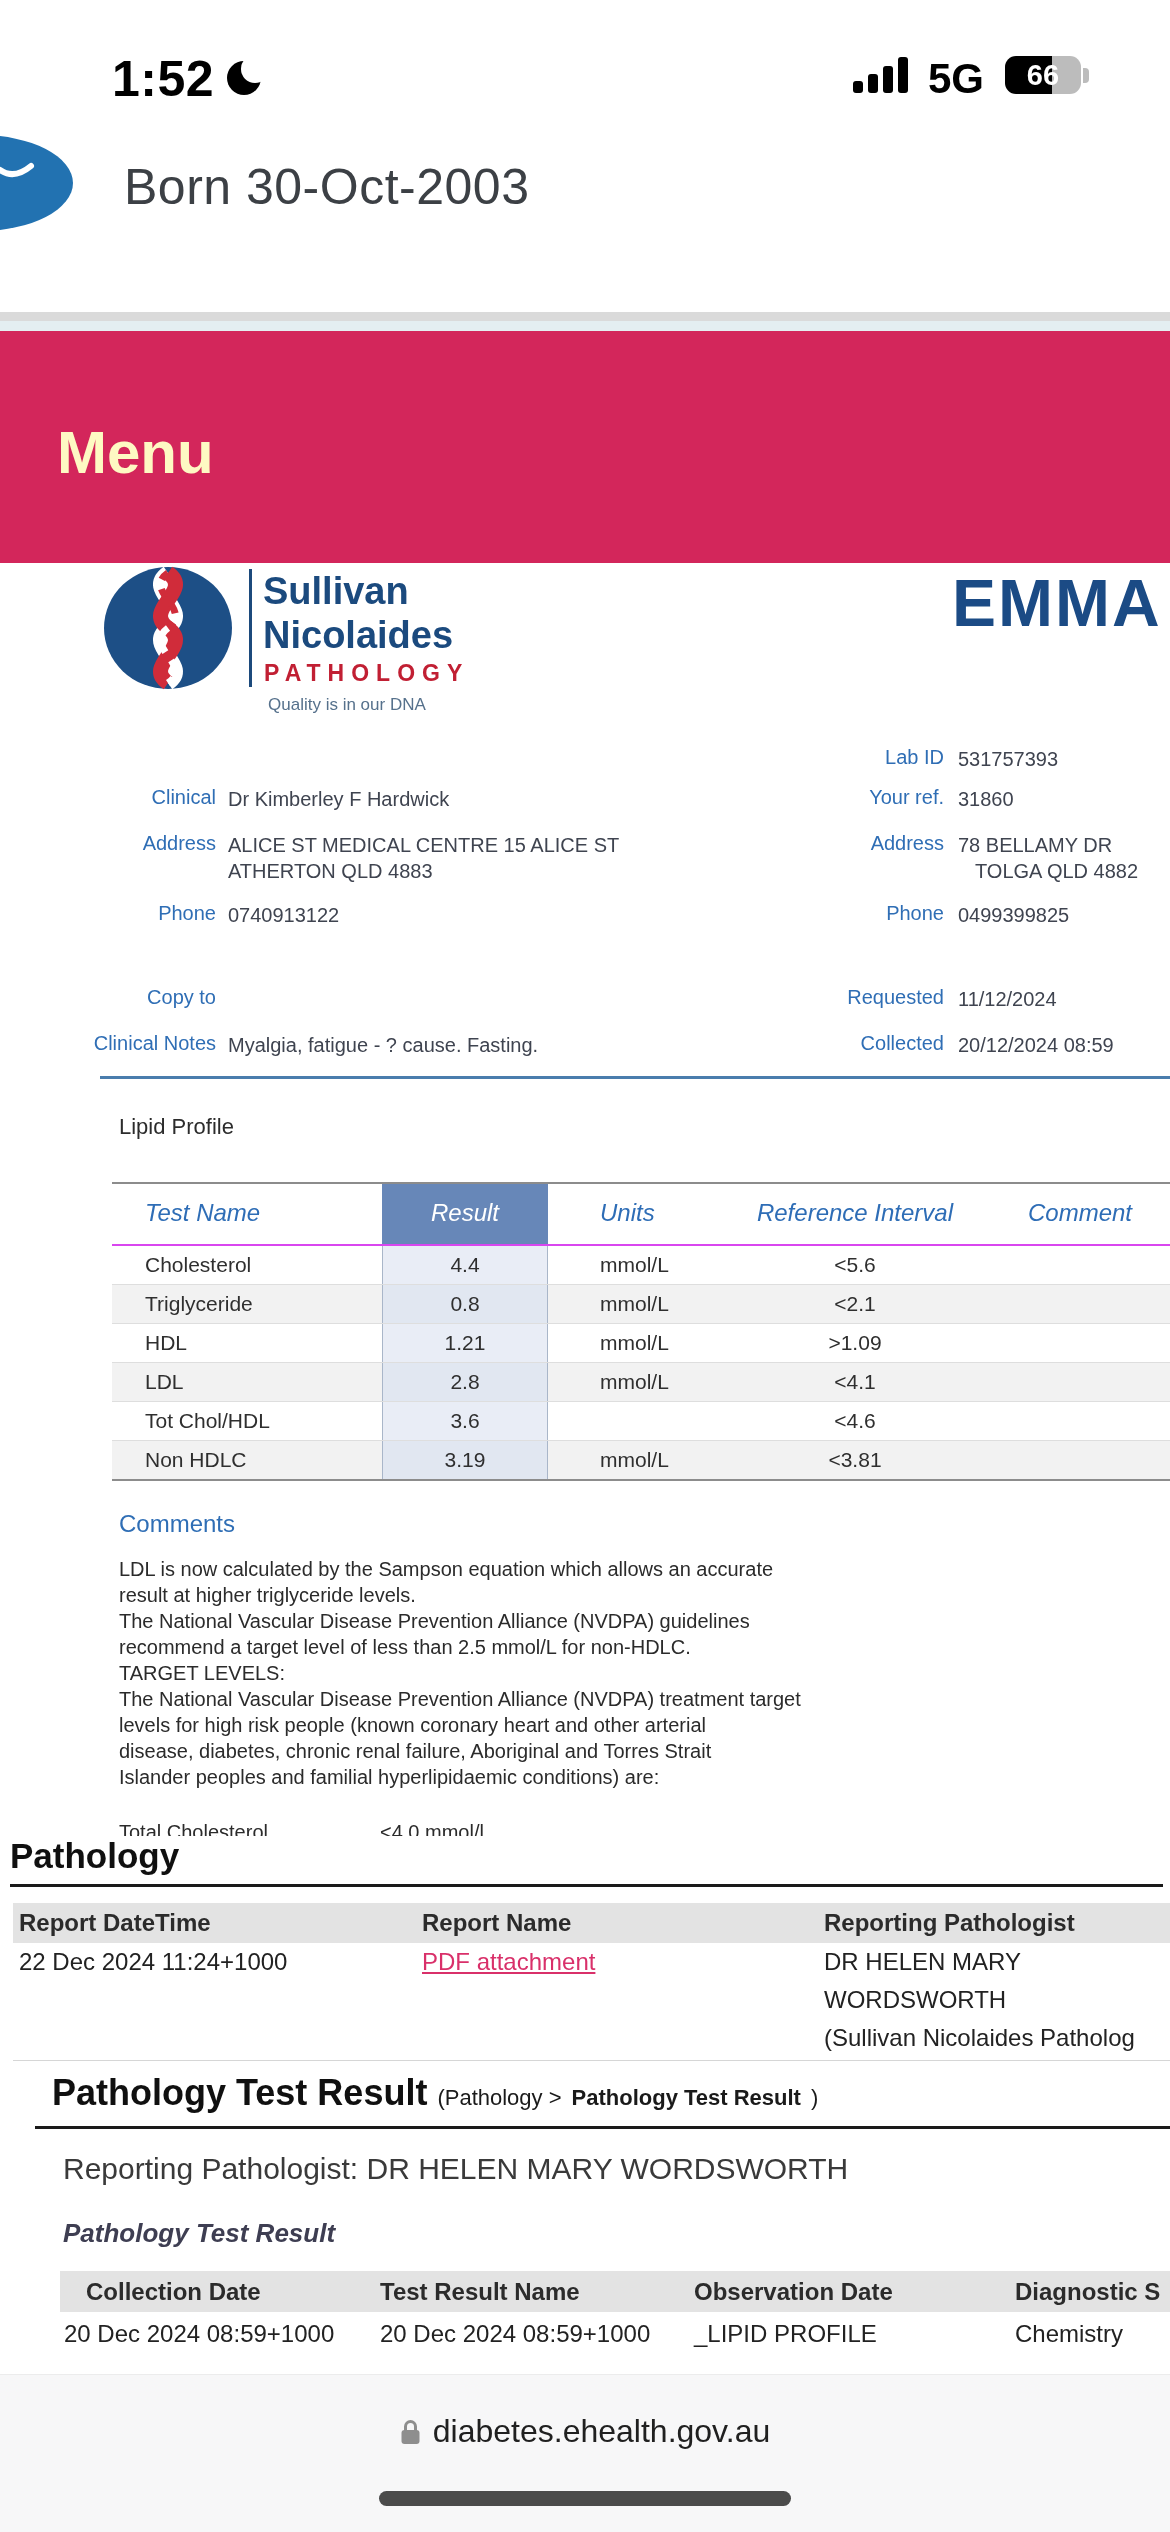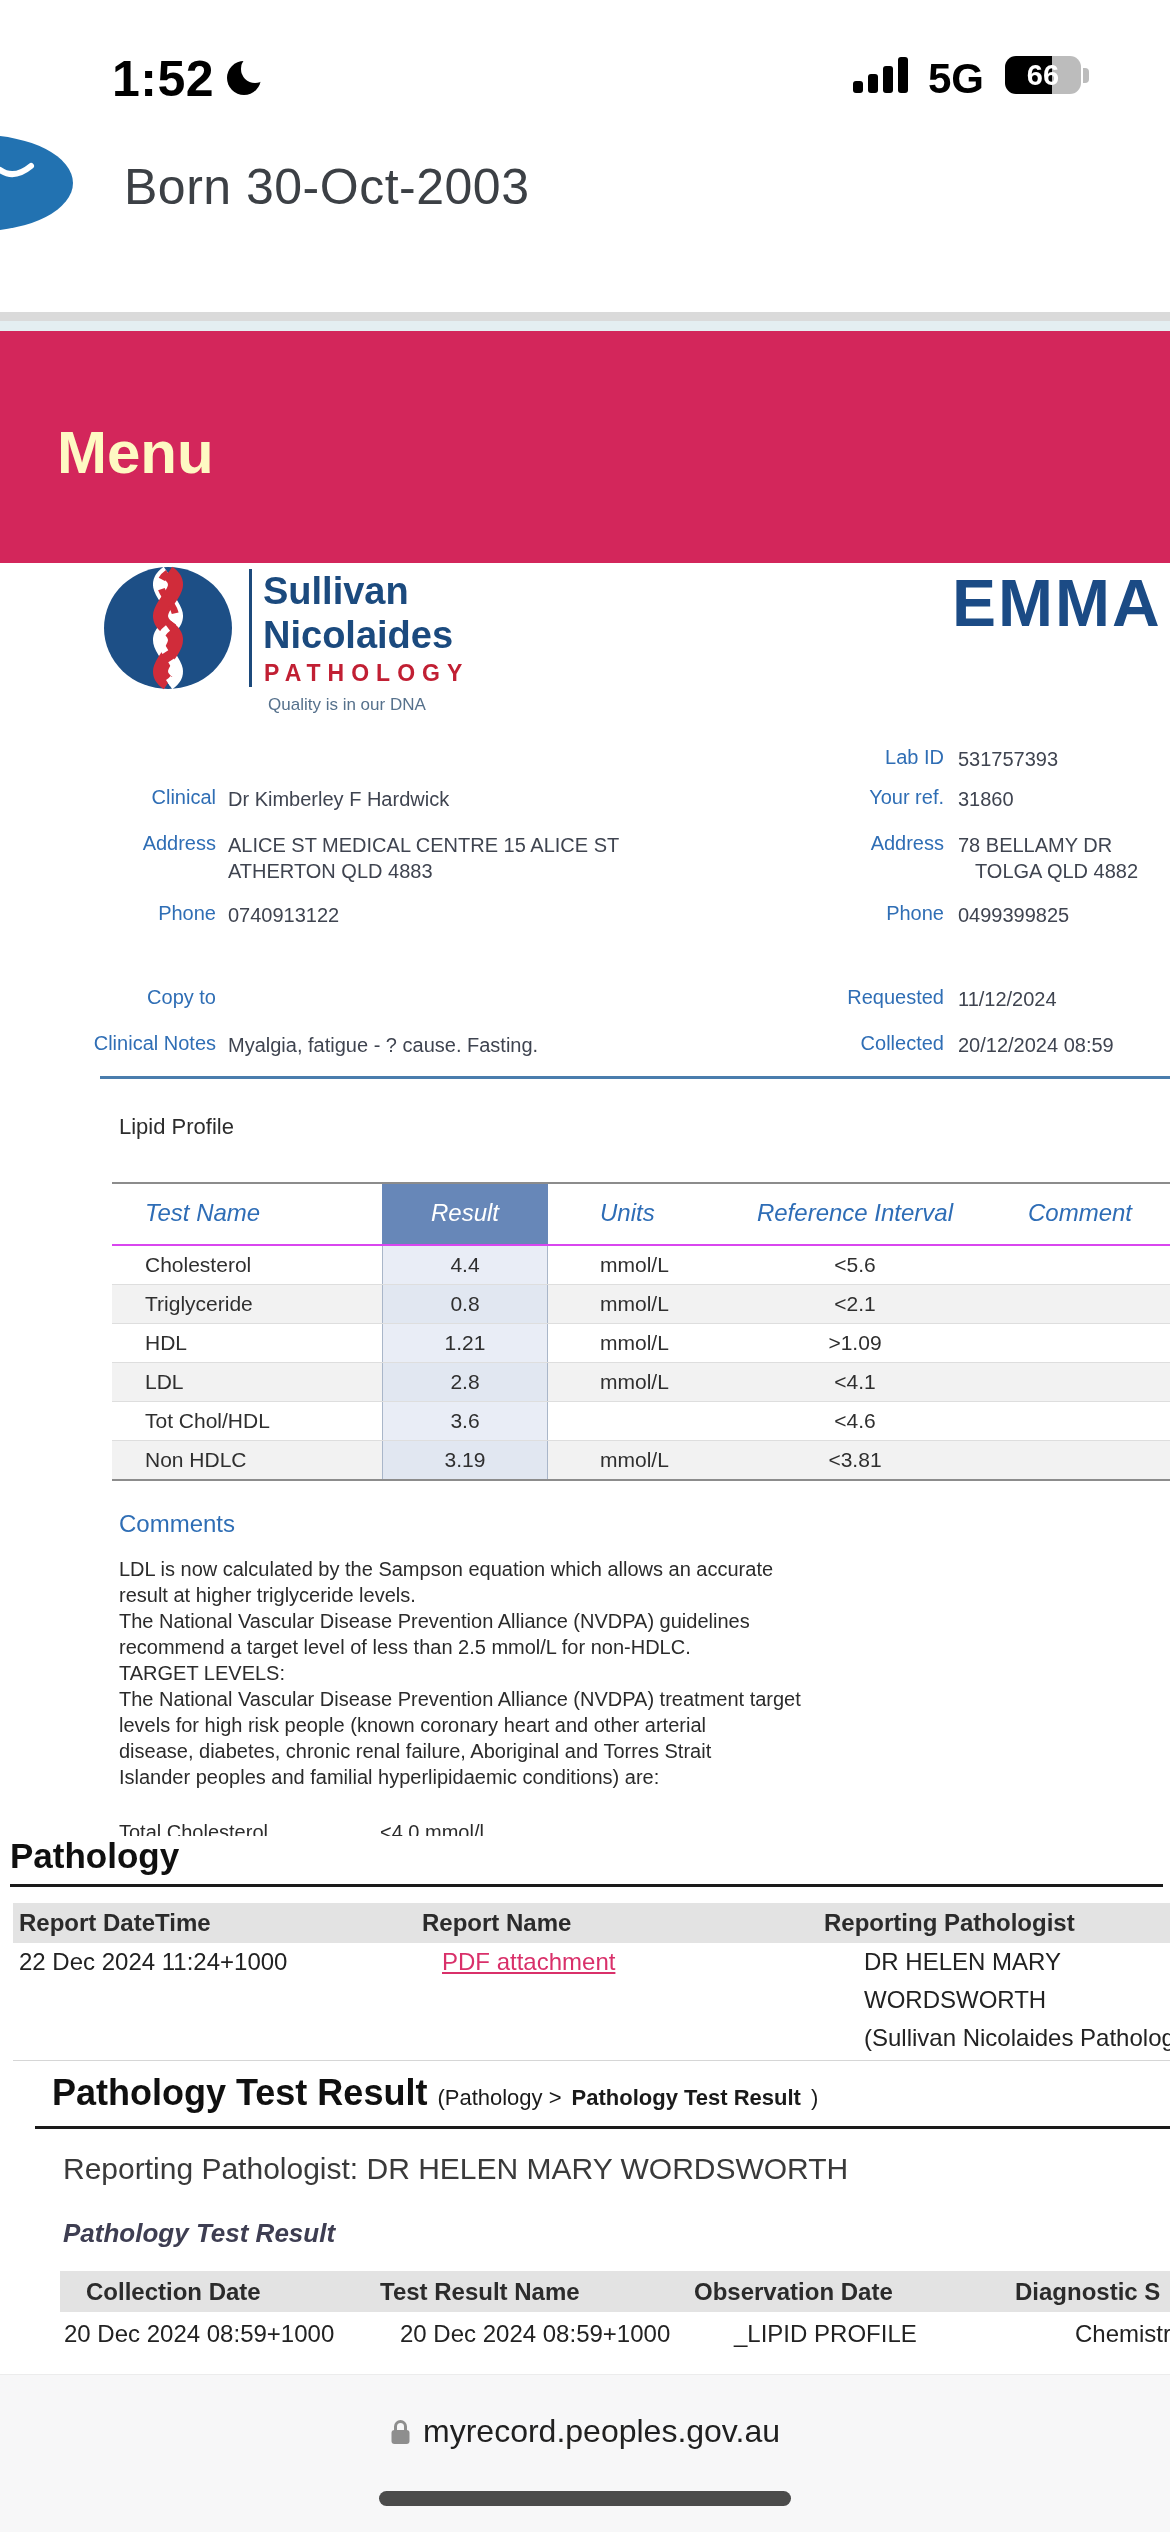--- a/index.html
+++ b/index.html
@@ -50,21 +50,21 @@
   .cu{padding-left:52px;}
   .cr{text-align:center;}
   .comments-h{font-size:24px;color:#2f6eb5;}
   .cm-line{font-size:20px;color:#2b2b2b;line-height:26px;white-space:nowrap;}
   .clip-line{height:17px;overflow:hidden;}
 
   
   .sec-title{font-size:35px;font-weight:700;color:#101010;}
   .black-rule{height:3px;background:#1a1a1a;}
   .gtable-head{background:#e3e3e3;display:grid;font-weight:600;color:#2b2b2b;font-size:24px;}
-  .gtable-row{display:grid;font-size:24px;color:#222;gap:20px;}
+  .gtable-row{display:grid;font-size:24px;color:#222;}
   .t1{grid-template-columns:409px 402px 359px;}
   .t2{grid-template-columns:320px 314px 321px 155px;}
   .pdf-link{color:#d9306a;text-decoration:underline;}
   .nw{white-space:nowrap;}
   .bc-small{font-size:22px;font-weight:400;color:#1a1a1a;}
   .bc-bold{font-size:22px;font-weight:700;color:#1a1a1a;}
   .rep-line{font-size:30px;color:#3a3a3a;}
   .ptr-sub{font-size:26px;font-weight:700;font-style:italic;color:#3e3e52;}
   .row-border{height:1px;background:#d6d6d6;}
 
@@ -275,16 +275,16 @@
   <div class="nw">_LIPID PROFILE</div>
   <div class="nw">Chemistry</div>
 </div>
 
 <div class="abs bbar">
   <div class="url-wrap">
     <svg width="21" height="28" viewBox="0 0 21 28">
       <path d="M5.5 13 V8.5 a5 5 0 0 1 10 0 V13" stroke="#8e8e8e" stroke-width="3" fill="none"></path>
       <rect x="1.5" y="12" width="18" height="14" rx="3" fill="#8e8e8e"></rect>
     </svg>
-    <span class="url-text">myrecord.peoples.gov.au</span>
+    <span class="url-text">diabetes.ehealth.gov.au</span>
   </div>
   <div class="home-ind"></div>
 </div>
 
 </body></html>

